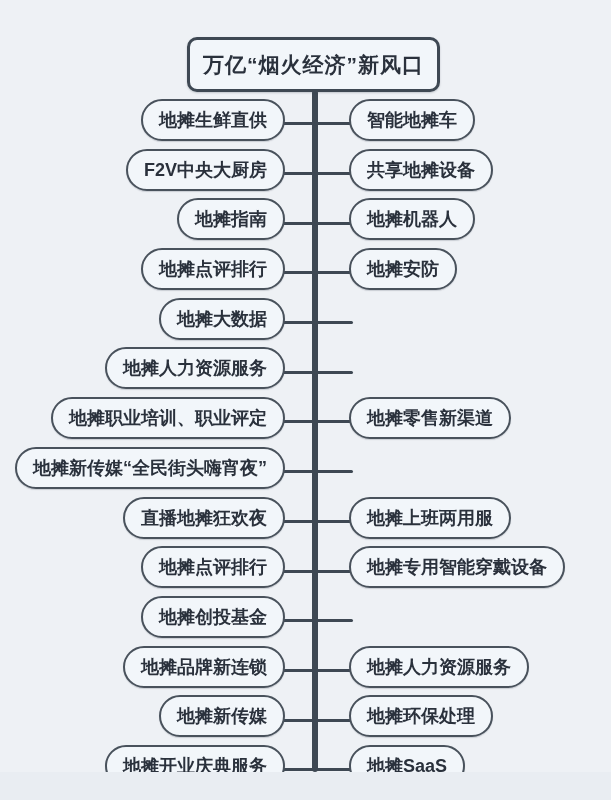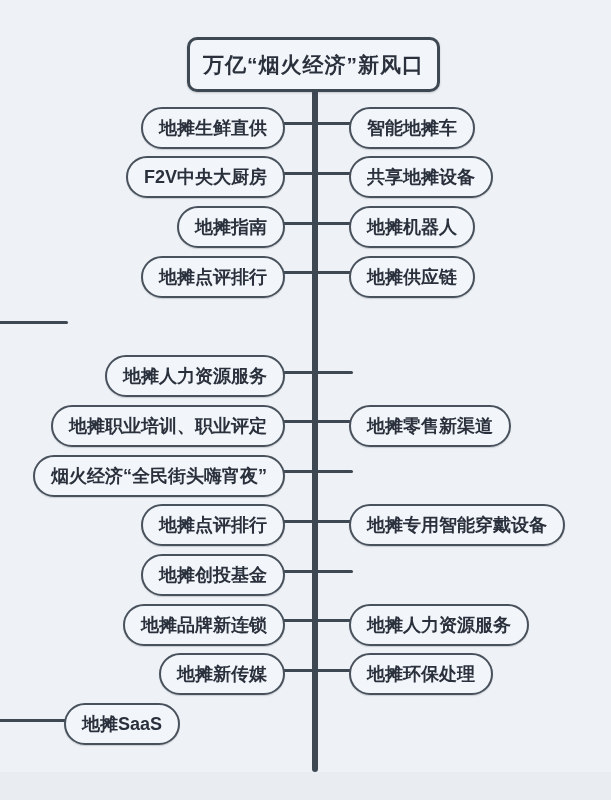--- a/index.html
+++ b/index.html
@@ -39,21 +39,21 @@
     z-index:2;
   }
   .rows{
     position:absolute;
     left:0;top:99px;width:611px;
     display:flex;flex-direction:column;
     z-index:1;
   }
   .row{
     height:49.7px;
-    display:flex;align-items:flex-end;
+    display:flex;align-items:flex-start;
   }
   .cell{display:flex;align-items:center;}
   .cell.left{width:285px;justify-content:flex-end;}
   .cell.right{flex:1;justify-content:flex-start;}
   .mid{width:64px;align-self:stretch;position:relative;}
   .hline{
     position:absolute;left:-4px;right:-4px;top:50%;
     height:3px;margin-top:-1.5px;
     background:var(--line,#3e4853);
     border-radius:2px;
@@ -115,24 +115,27 @@
         </div>
       </div>
       <div class="row">
         <div class="cell left">
           <div class="pill">地摊点评排行</div>
         </div>
         <div class="mid">
           <div class="hline"></div>
         </div>
         <div class="cell right">
-          <div class="pill">地摊供应链</div>
-        </div>
-      </div>
-      <div class="row">
+          <div class="pill">地摊安防</div>
+        </div>
+      </div>
+      <div class="row">
+        <div class="cell left">
+          <div class="pill">地摊大数据</div>
+        </div>
         <div class="mid">
           <div class="hline"></div>
         </div>
       </div>
       <div class="row">
         <div class="cell left">
           <div class="pill">地摊人力资源服务</div>
         </div>
         <div class="mid">
           <div class="hline"></div>
@@ -144,24 +147,35 @@
         </div>
         <div class="mid">
           <div class="hline"></div>
         </div>
         <div class="cell right">
           <div class="pill">地摊零售新渠道</div>
         </div>
       </div>
       <div class="row">
         <div class="cell left">
-          <div class="pill">烟火经济“全民街头嗨宵夜”</div>
-        </div>
-        <div class="mid">
-          <div class="hline"></div>
+          <div class="pill">地摊新传媒“全民街头嗨宵夜”</div>
+        </div>
+        <div class="mid">
+          <div class="hline"></div>
+        </div>
+      </div>
+      <div class="row">
+        <div class="cell left">
+          <div class="pill">直播地摊狂欢夜</div>
+        </div>
+        <div class="mid">
+          <div class="hline"></div>
+        </div>
+        <div class="cell right">
+          <div class="pill">地摊上班两用服</div>
         </div>
       </div>
       <div class="row">
         <div class="cell left">
           <div class="pill">地摊点评排行</div>
         </div>
         <div class="mid">
           <div class="hline"></div>
         </div>
         <div class="cell right">
@@ -192,20 +206,23 @@
           <div class="pill">地摊新传媒</div>
         </div>
         <div class="mid">
           <div class="hline"></div>
         </div>
         <div class="cell right">
           <div class="pill">地摊环保处理</div>
         </div>
       </div>
       <div class="row">
+        <div class="cell left">
+          <div class="pill">地摊开业庆典服务</div>
+        </div>
         <div class="mid">
           <div class="hline"></div>
         </div>
         <div class="cell right">
           <div class="pill">地摊SaaS</div>
         </div>
       </div>
     </div>
 </div>
 

